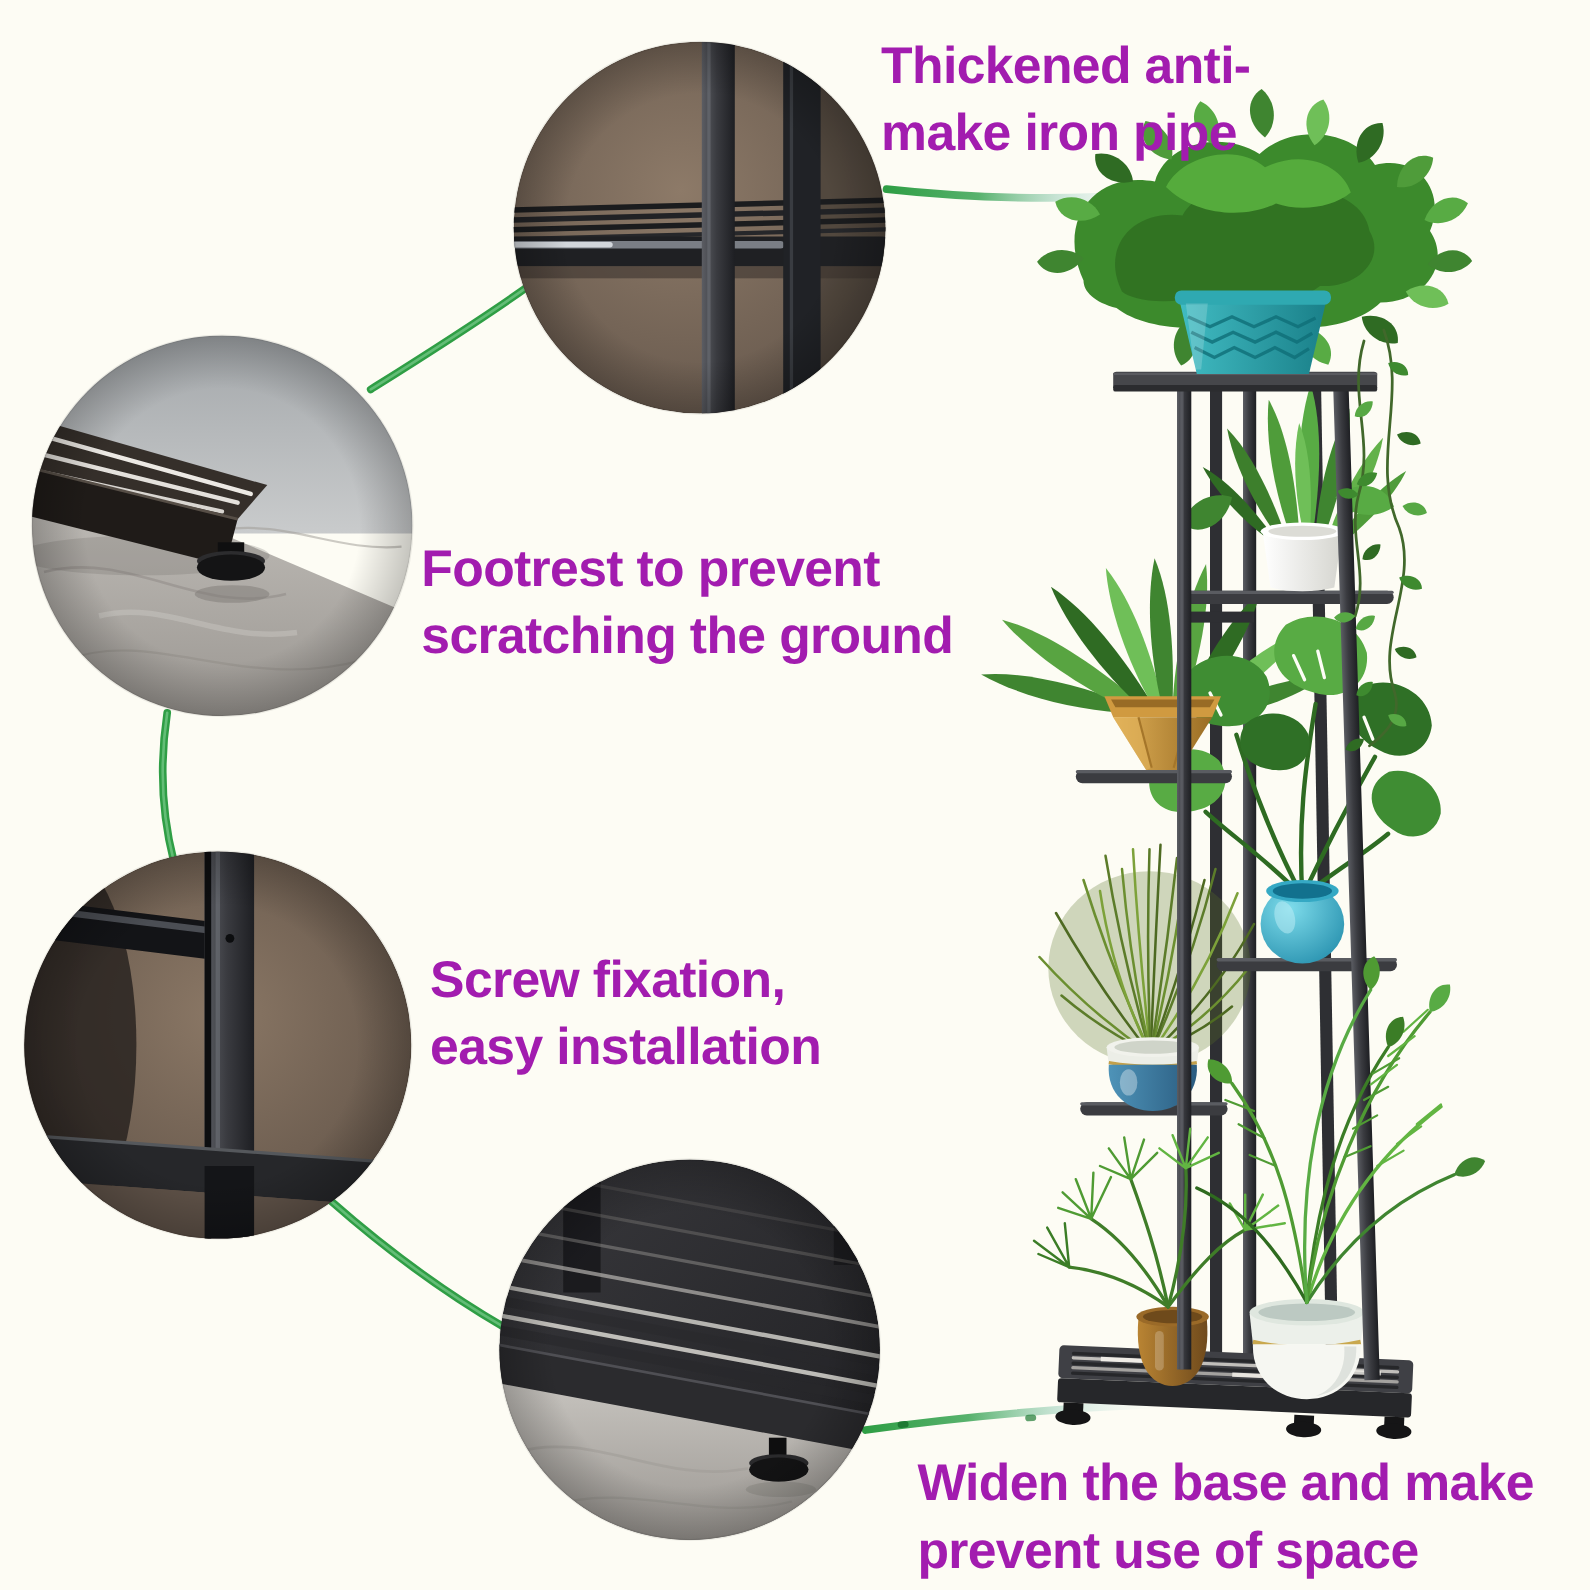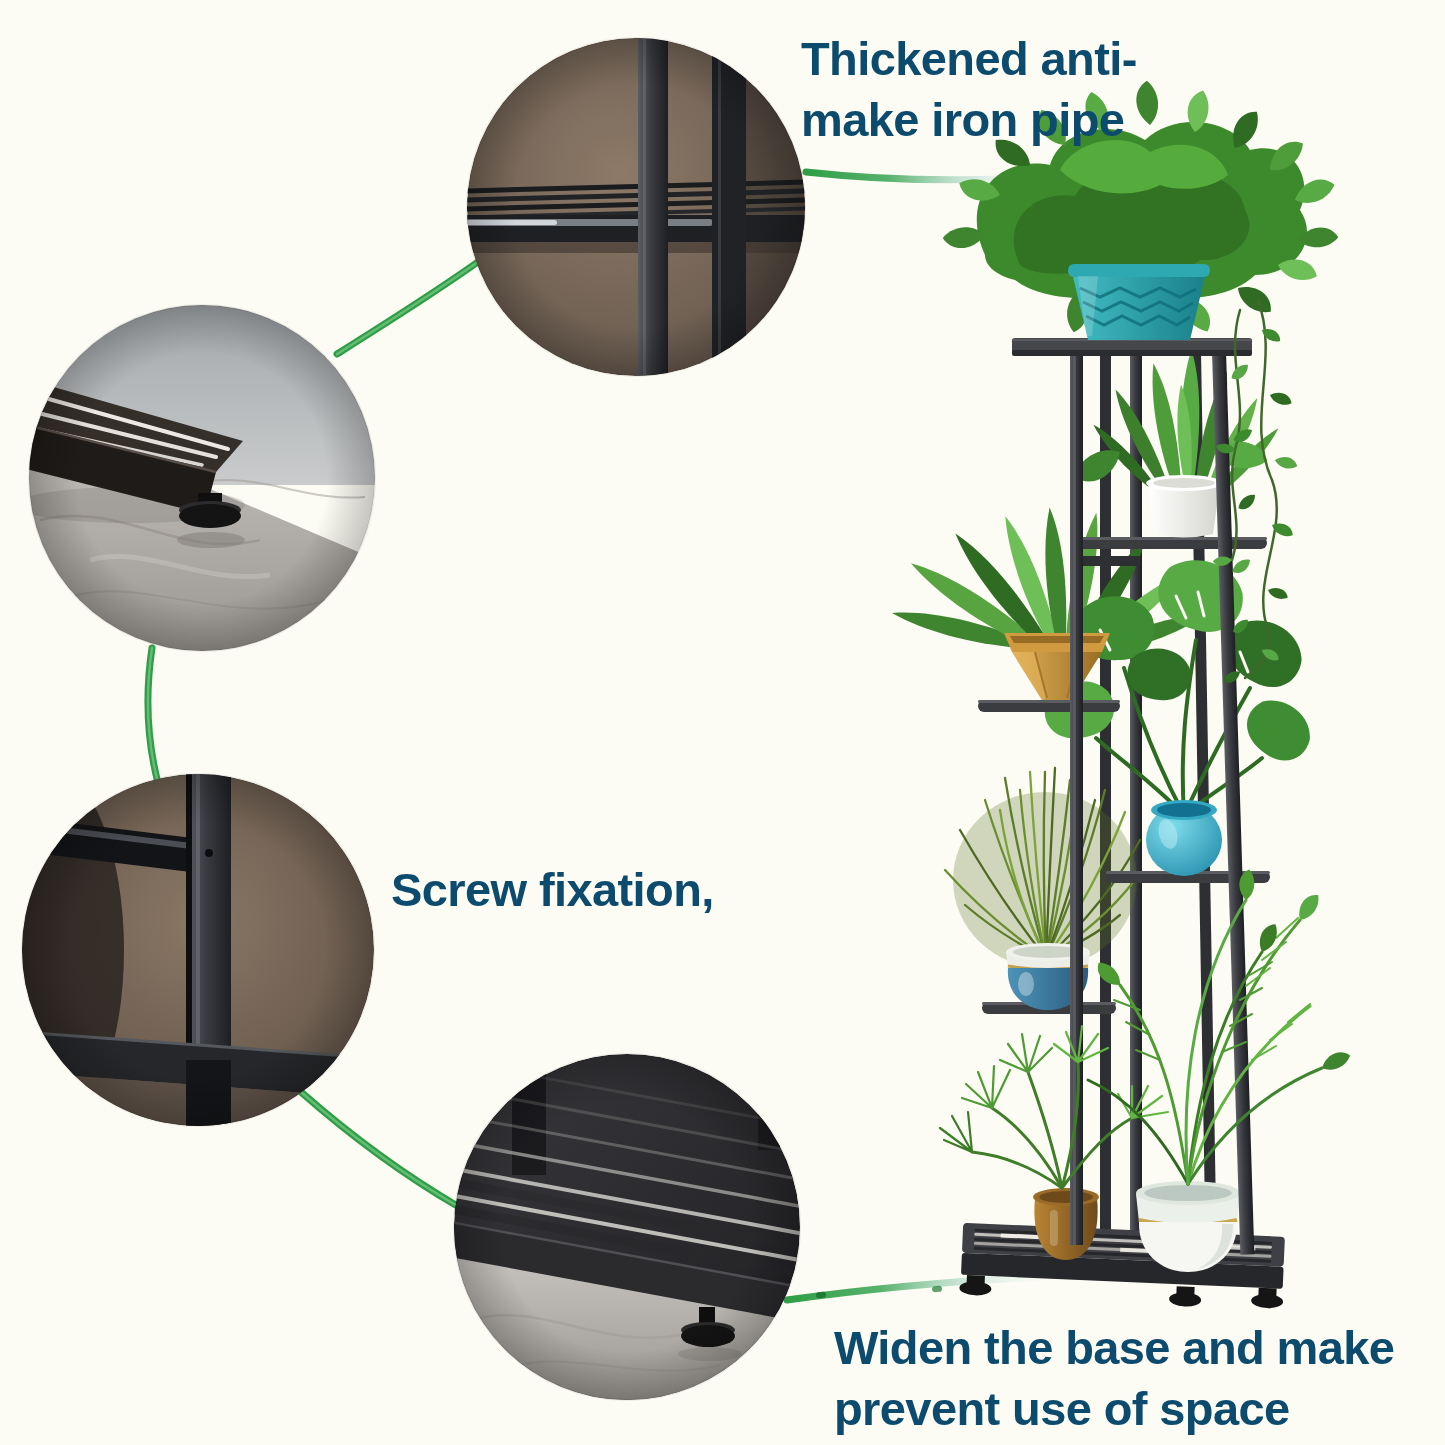--- a/index.html
+++ b/index.html
@@ -1,20 +1,20 @@
 <!DOCTYPE html>
 <html><head>
 <meta charset="utf-8">
 <style>
   html,body{margin:0;padding:0;background:#fdfcf4;}
   .canvas{position:relative;width:1445px;height:1445px;background:#fdfcf4;overflow:hidden;
           font-family:"Liberation Sans", sans-serif;}
   .canvas svg{position:absolute;left:0;top:0;}
   .caption{position:absolute;font-weight:700;font-size:47px;line-height:61px;
-           letter-spacing:-0.6px;color:#0c4a6e;white-space:nowrap;}
+           letter-spacing:-0.6px;color:#a21caf;white-space:nowrap;}
   .caption span{display:block;}
   
   .gl  {stroke:#2f9e45;stroke-width:7;fill:none;stroke-linecap:round;}
   .gl2 {stroke:#79cb8b;stroke-width:2.4;fill:none;stroke-linecap:round;opacity:.7;}
   .shelf{fill:#3b3c40;}
   .shelfhi{fill:#5a5c61;}
   .stem{fill:none;stroke-linecap:round;}
 </style>
 </head>
 <body>
@@ -480,20 +480,25 @@
       <use href="#lfP" transform="translate(1235,450) rotate(200) scale(0.5)" fill="#3e8a2f"></use>
       <use href="#lfP" transform="translate(1232,560) rotate(185) scale(0.5)" fill="#57a844"></use>
     </g>
   </g>
 </svg>
 
 <div class="caption" style="left:801px;top:28px;">
   <span>Thickened anti-</span>
   <span>make iron pipe</span>
 </div>
+<div class="caption" style="left:383px;top:486px;">
+  <span>Footrest to prevent</span>
+  <span>scratching the ground</span>
+</div>
 <div class="caption" style="left:391px;top:827px;margin-top:32px;">
   <span>Screw fixation,</span>
+  <span>easy installation</span>
 </div>
 <div class="caption" style="left:791px;top:1317px;margin-left:43px;">
   <span>Widen the base and make</span>
   <span>prevent use of space</span>
 </div>
 </div>
 
 </body></html>

